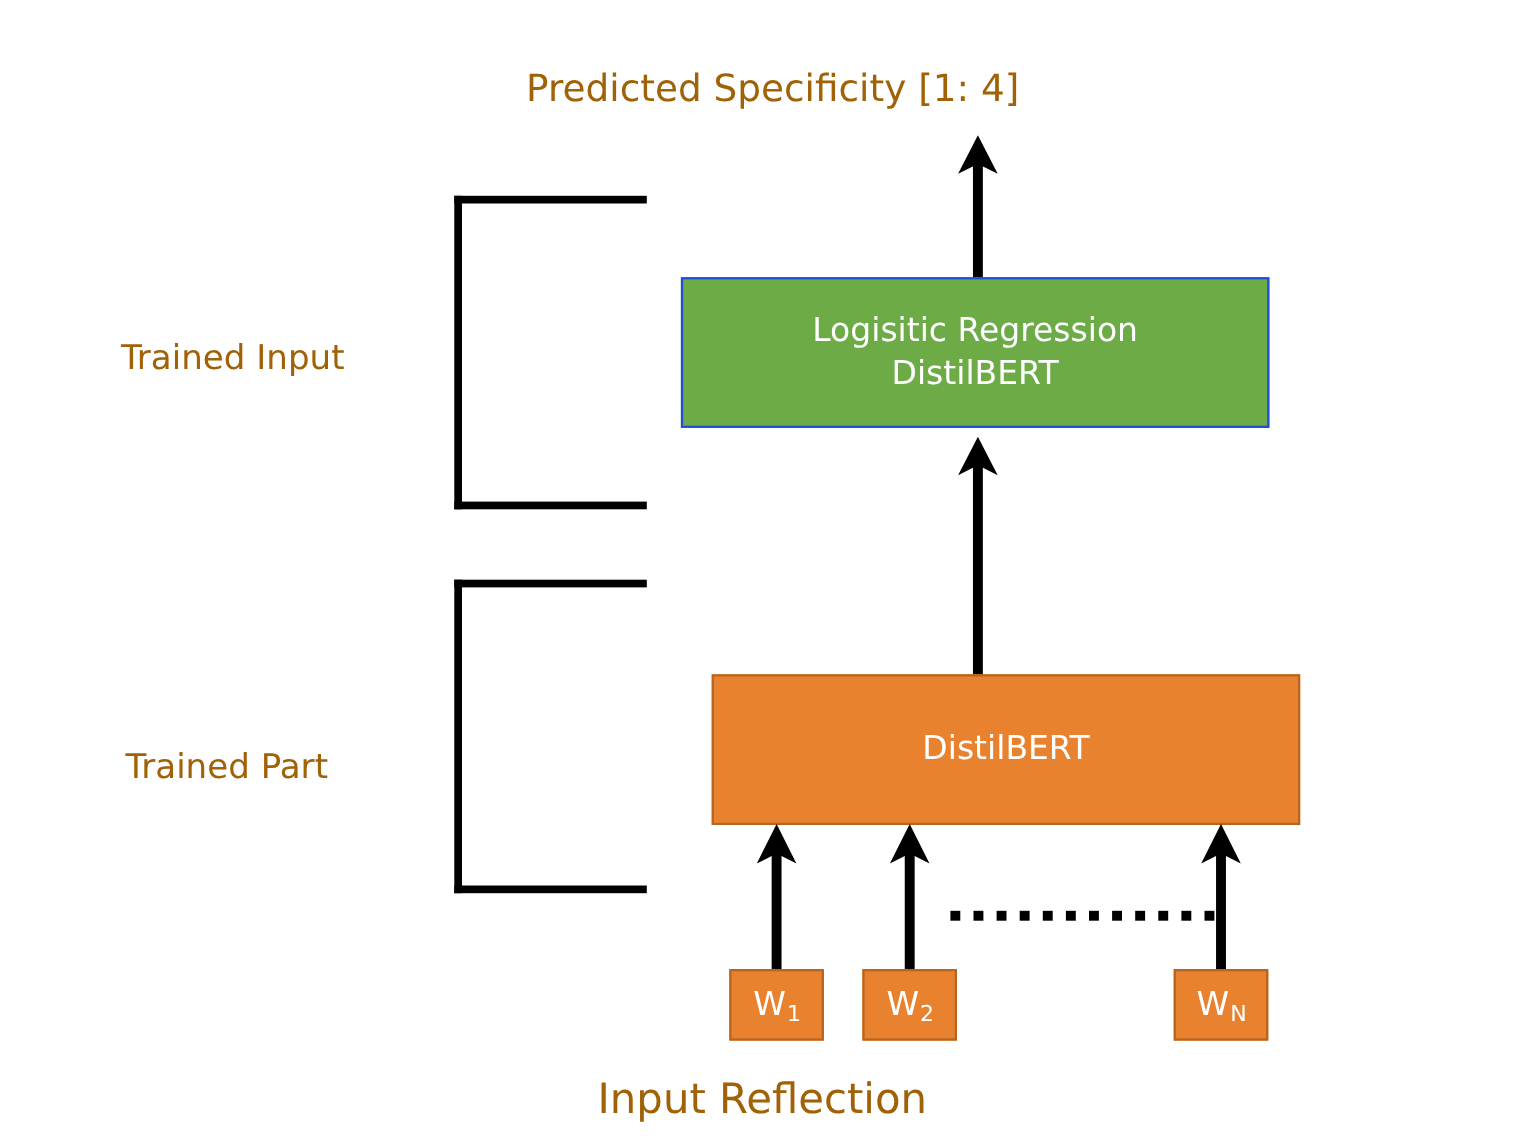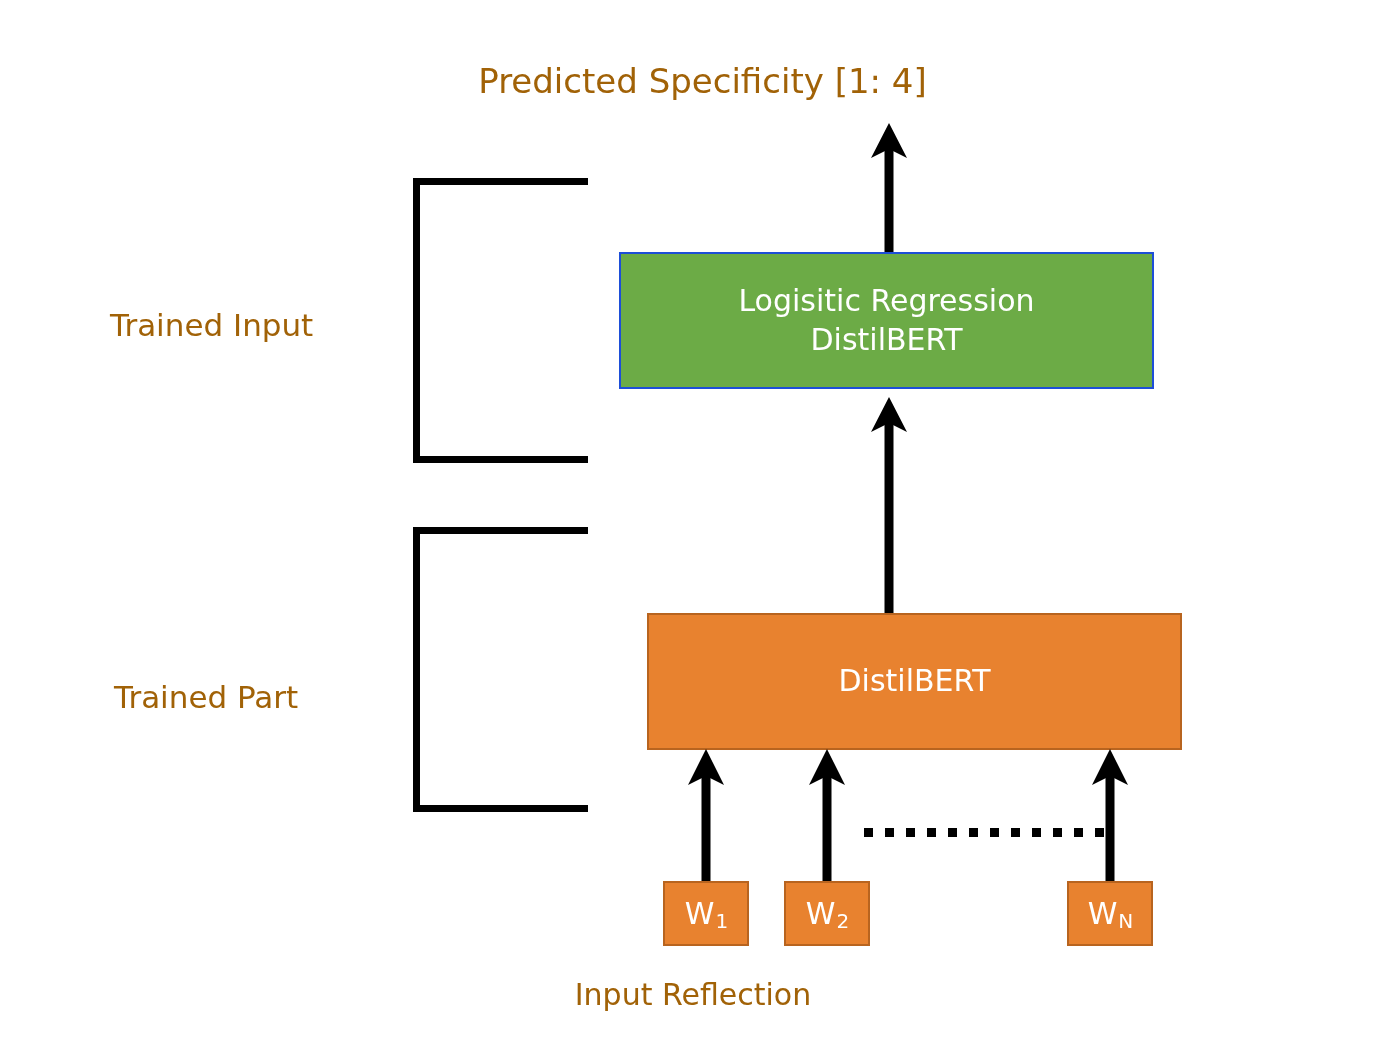--- a/index.html
+++ b/index.html
@@ -35,21 +35,21 @@
     text-align: center;
     font-size: 34px;
     padding-left: 30px;
     box-sizing: border-box;
   }
   #label-input-reflection {
     left: 0;
     top: 980px;
     width: 1326px;
     text-align: center;
-    font-size: 30px;
+    font-size: 38px;
     padding-left: 60px;
     box-sizing: border-box;
   }
   #label-trained-part {
     left: 110px;
     top: 310px;
     font-size: 31px;
   }
   #label-frozen-part {
     left: 114px;

